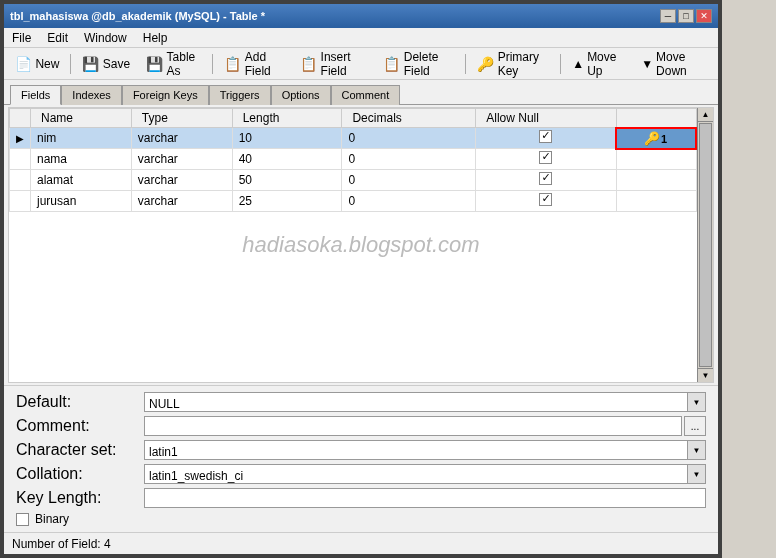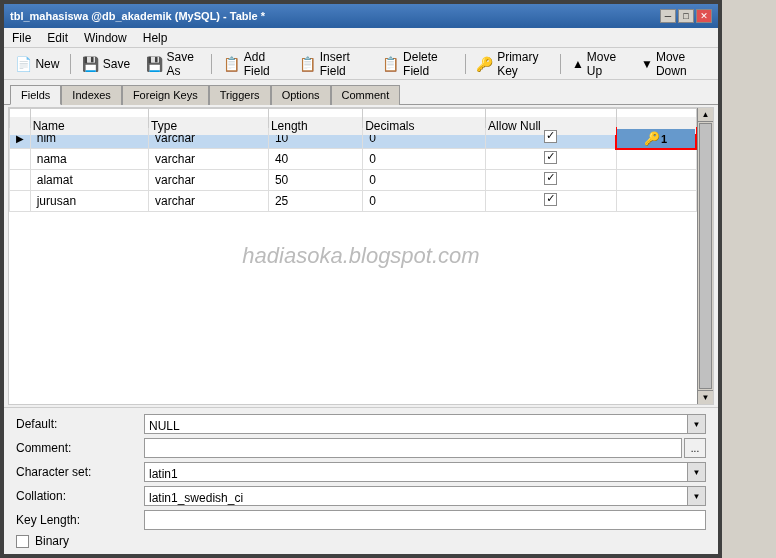--- a/index.html
+++ b/index.html
@@ -22,42 +22,42 @@
     .toolbar { background: #f0f0f0; border-bottom: 1px solid #ccc; padding: 2px 4px; display: flex; align-items: center; gap: 2px; height: 32px; }
     .toolbar-btn { display: flex; align-items: center; gap: 3px; padding: 2px 6px; background: #f0f0f0; border: 1px solid transparent; cursor: pointer; height: 26px; font-size: 11px; }
     .toolbar-sep { width: 1px; height: 20px; background: #aaa; margin: 0 2px; }
 
     
     .tabs-container { display: flex; background: #f0f0f0; padding: 4px 6px 0; border-bottom: 1px solid #999; gap: 0; }
     .tab { padding: 3px 10px; border: 1px solid #999; border-bottom: none; background: #d4d0c8; cursor: pointer; font-size: 11px; position: relative; top: 1px; }
     .tab.active { background: #f0f0f0; border-bottom: 1px solid #f0f0f0; z-index: 1; font-weight: normal; }
     .table-scroll { flex: 1; overflow: hidden; position: relative; border: 1px solid #ccc; margin: 4px; background: white; }
     .data-table { width: 100%; border-collapse: collapse; }
-    .data-table th { background: #f0f0f0; border: 1px solid #ccc; padding: 2px 2px; text-align: left; font-weight: normal; position: sticky; top: 8px; }
+    .data-table th { background: #f0f0f0; border: 1px solid #ccc; padding: 2px 10px; text-align: left; font-weight: normal; position: sticky; top: 0; }
     .data-table td { border: 1px solid #ddd; padding: 2px 6px; background: white; }
     .data-table tr.selected td { background: #c0d8f0; }
     .arrow-cell { color: #000; font-size: 10px; }
 
     .checkbox-cell { text-align: center; }
     .checkbox-sim { width: 13px; height: 13px; border: 1px solid #888; background: white; display: inline-block; position: relative; }
     .checkbox-sim.checked::after { content: '✓'; position: absolute; top: -2px; left: 1px; font-size: 11px; color: #000; }
 
     
     .key-cell { background: #6699cc; border: 2px solid red !important; position: relative; text-align: center; padding: 2px; }
 
     
     .scroll-track { position: absolute; right: 0; top: 0; bottom: 0; width: 16px; background: #d4d0c8; border-left: 1px solid #888; display: flex; flex-direction: column; }
     .scroll-thumb { flex: 1; background: #c0c0c0; border: 1px solid #888; margin: 1px; }
 
     
     .watermark { position: absolute; top: 50%; left: 50%; transform: translate(-50%, -50%); font-size: 22px; color: #bbb; font-style: italic; white-space: nowrap; pointer-events: none; }
 
     
     .properties { background: #f0f0f0; border-top: 1px solid #ccc; padding: 6px 12px; display: grid; grid-template-columns: 120px 1fr; gap: 4px 8px; align-items: center; }
-    .prop-label { font-size: 12px; color: #000; }
+    .prop-label { font-size: 16px; color: #000; }
     .prop-input { border: 1px solid #999; background: white; height: 20px; padding: 0 4px; font-size: 12px; width: 100%; }
     .prop-input-with-btn { display: flex; gap: 2px; }
     .prop-small-btn { width: 22px; height: 20px; border: 1px solid #999; background: #f0f0f0; display: flex; align-items: center; justify-content: center; font-size: 10px; cursor: pointer; }
 
     .binary-row { grid-column: 1 / -1; display: flex; align-items: flex-end; gap: 6px; }
     .checkbox-binary { width: 13px; height: 13px; border: 1px solid #888; background: white; }
 
     
     .status-bar { background: #f0f0f0; border-top: 1px solid #ccc; padding: 2px 8px; font-size: 12px; display: flex; align-items: center; height: 22px; }
 
@@ -91,21 +91,21 @@
       <span style="font-size:14px;">📄</span>
       <span>New</span>
     </div>
     <div class="toolbar-sep"></div>
     <div class="toolbar-btn">
       <span style="font-size:14px;">💾</span>
       <span>Save</span>
     </div>
     <div class="toolbar-btn">
       <span style="font-size:14px;">💾</span>
-      <span>Save As</span>
+      <span>Table As</span>
     </div>
     <div class="toolbar-sep"></div>
     <div class="toolbar-btn">
       <span style="font-size:14px;">📋</span>
       <span>Add Field</span>
     </div>
     <div class="toolbar-btn">
       <span style="font-size:14px;">📋</span>
       <span>Insert Field</span>
     </div>
@@ -245,14 +245,17 @@
 
     <span class="prop-label">Key Length:</span>
     <input type="text" class="prop-input" value="" style="">
 
     <div class="binary-row">
       <div class="checkbox-binary"></div>
       <span>Binary</span>
     </div>
   </div>
 
+  <div class="status-bar">
+    <span>Number of Field: 4</span>
+  </div>
 
 </div>
 
 </body></html>

